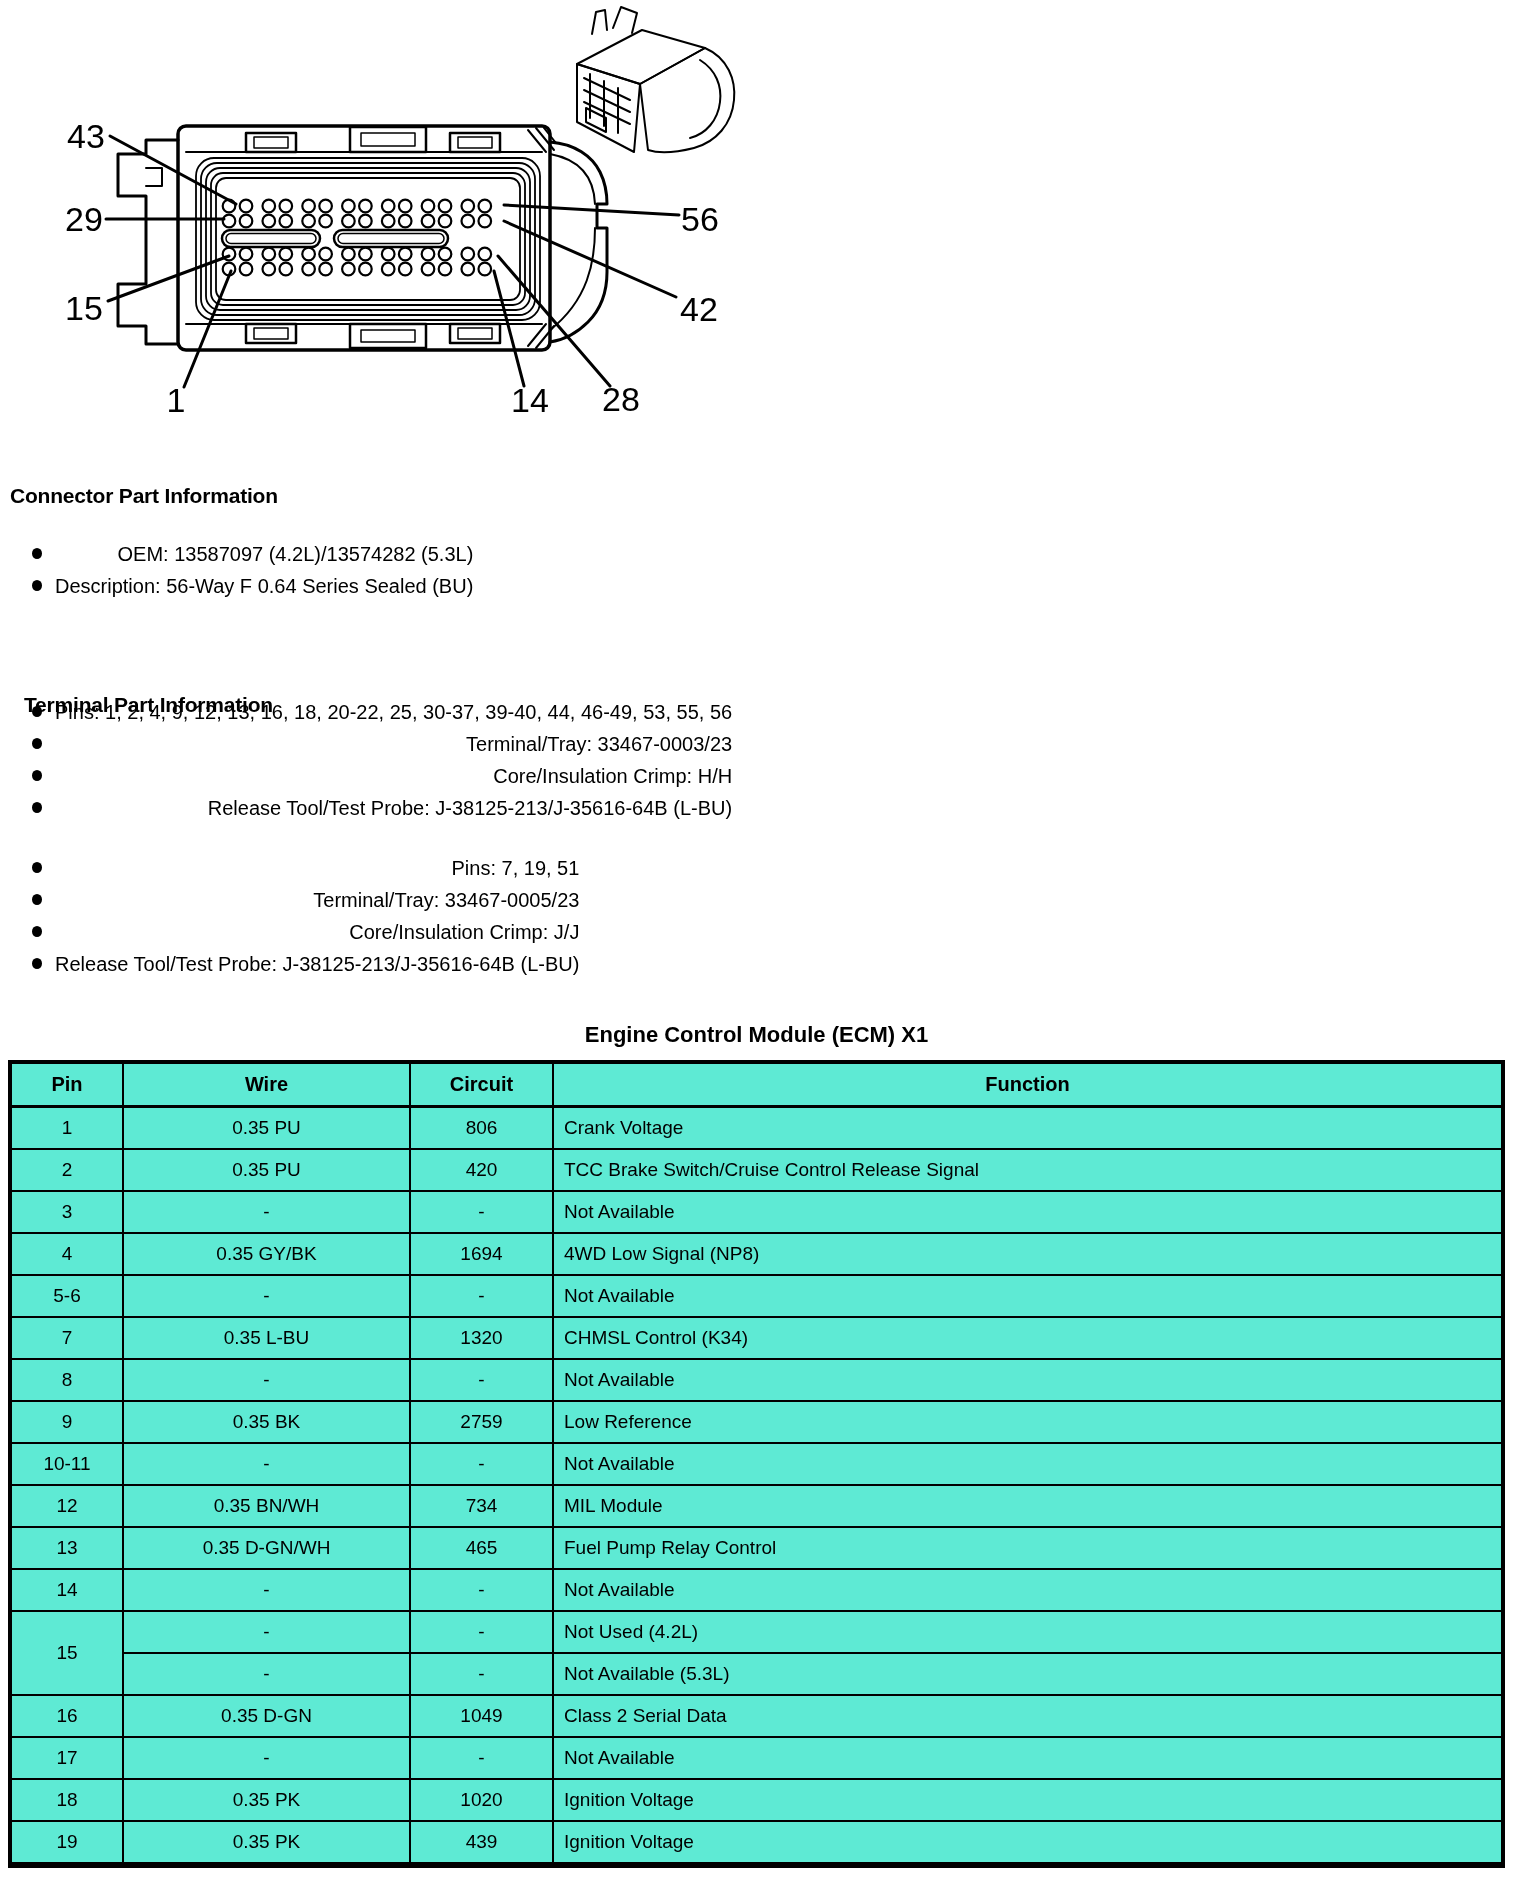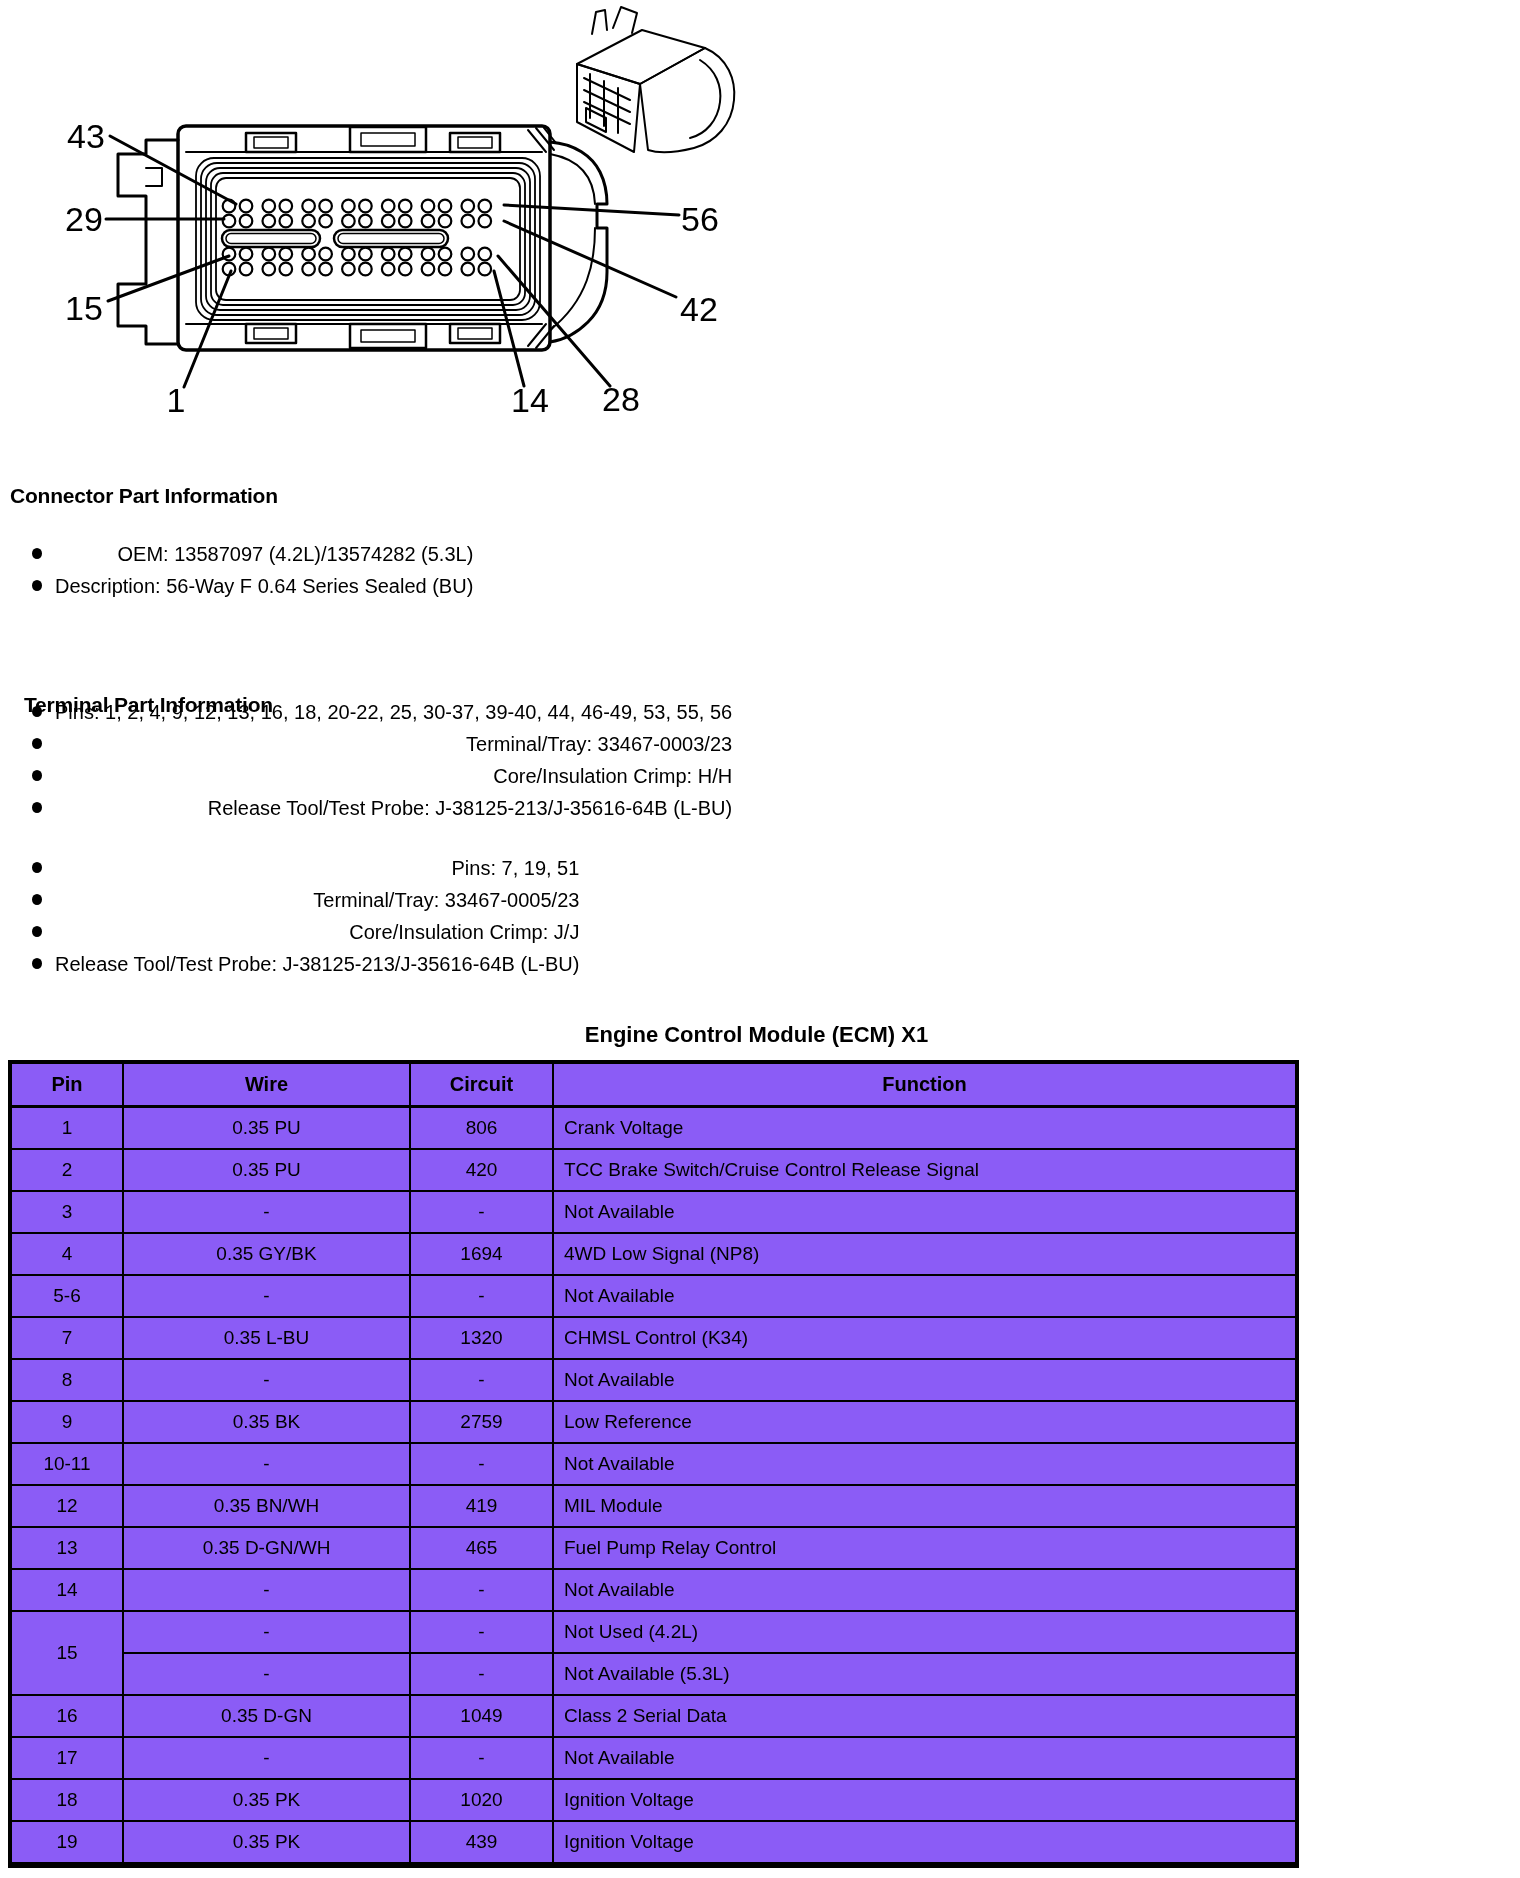--- a/index.html
+++ b/index.html
@@ -8,22 +8,22 @@
     font-family:"Liberation Sans",sans-serif;color:#000;overflow:hidden;
   }
   svg.diagram{position:absolute;left:0;top:0;}
   svg.diagram text{font-family:"Liberation Sans",sans-serif;font-size:34px;fill:#000;}
   h2.sec{position:absolute;margin:0;font-size:21px;font-weight:bold;letter-spacing:-0.2px;white-space:nowrap;}
   ul.bullets{position:absolute;list-style:none;margin:0;padding:0;text-align:right;}
   ul.bullets li{position:relative;padding-left:45px;height:32px;font-size:20px;line-height:24px;white-space:nowrap;}
   ul.bullets li::before{content:"";position:absolute;left:22px;top:6px;width:10px;height:11px;border-radius:50%;background:#000;}
   .table-title{position:absolute;left:8px;top:1022px;width:1497px;text-align:center;
     font-size:22px;font-weight:bold;white-space:nowrap;}
-  table.ecm{position:absolute;left:8px;top:1060px;width:1291px;border-collapse:collapse;
-    table-layout:fixed;border:4px solid #000;border-bottom:6px solid #000;background:#8b5cf6;}
+  table.ecm{position:absolute;left:8px;top:1060px;width:1497px;border-collapse:collapse;
+    table-layout:fixed;border:4px solid #000;border-bottom:6px solid #000;background:#5eead4;}
   table.ecm th{border:2px solid #000;border-bottom:3px solid #000;height:41px;
     font-size:20px;font-weight:bold;text-align:center;padding:0;}
   table.ecm td{border:2px solid #000;height:40px;font-size:19px;padding:0 10px;
     overflow:hidden;white-space:nowrap;}
   td.c-pin,td.c-wire,td.c-circuit{text-align:center;padding:0 2px;}
   td.c-func{text-align:left;margin-left:39px;}
 </style>
 </head>
 <body>
 
@@ -271,21 +271,21 @@
         </tr>
         <tr>
           <td class="c-pin">10-11</td>
           <td class="c-wire">-</td>
           <td class="c-circuit">-</td>
           <td class="c-func">Not Available</td>
         </tr>
         <tr>
           <td class="c-pin">12</td>
           <td class="c-wire">0.35 BN/WH</td>
-          <td class="c-circuit">419</td>
+          <td class="c-circuit">734</td>
           <td class="c-func">MIL Module</td>
         </tr>
         <tr>
           <td class="c-pin">13</td>
           <td class="c-wire">0.35 D-GN/WH</td>
           <td class="c-circuit">465</td>
           <td class="c-func">Fuel Pump Relay Control</td>
         </tr>
         <tr>
           <td class="c-pin">14</td>

